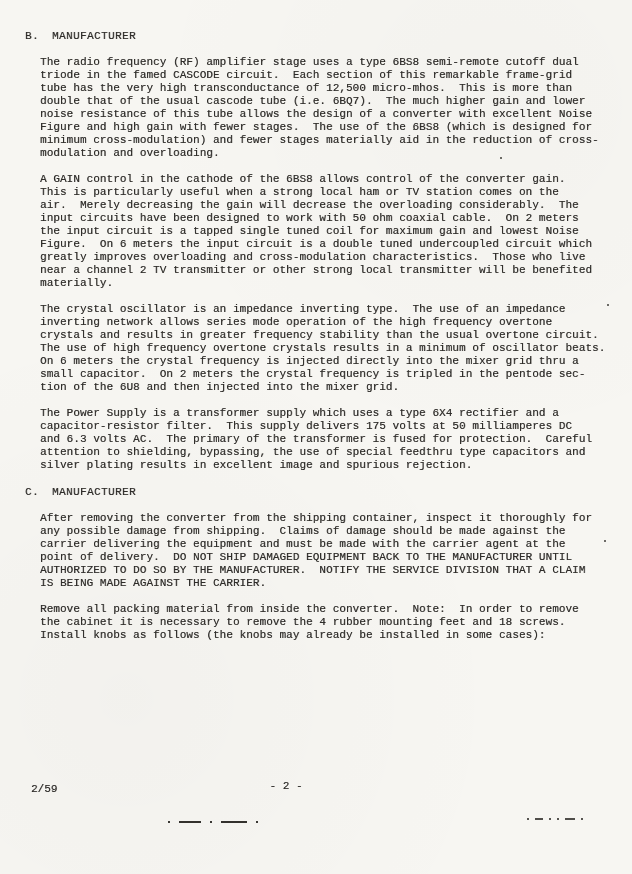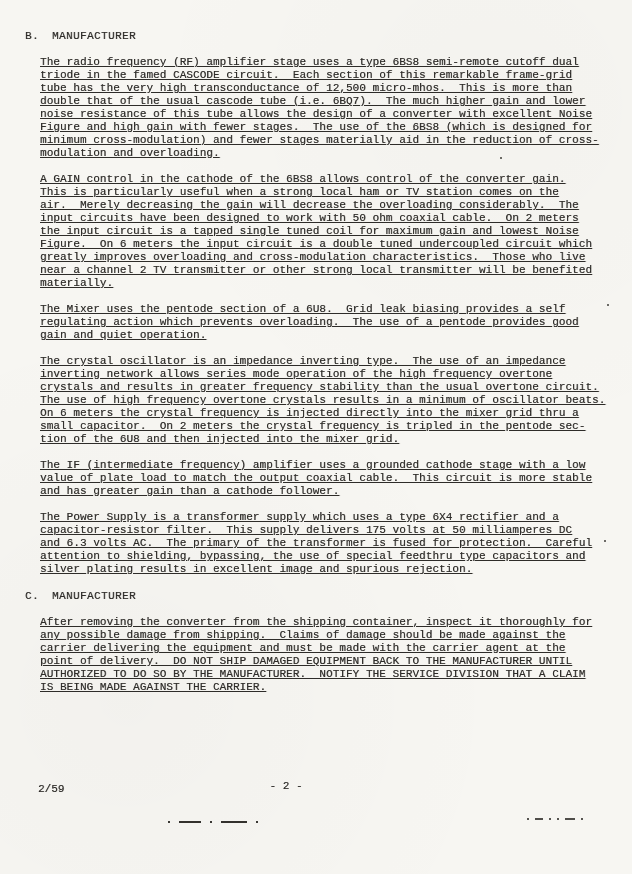--- a/index.html
+++ b/index.html
@@ -31,25 +31,24 @@
     margin: 0;
     letter-spacing: 0.4px;
   }
   .heading.second {
     margin-top: 14px;
   }
   .body-text {
     margin: 13px 0 0 15px;
     white-space: pre-wrap;
     letter-spacing: 0.05px;
-    text-decoration: underline;
   }
   .footer-left {
     position: absolute;
-    left: 38px;
+    left: 31px;
     top: 783px;
   }
   .footer-center {
     position: absolute;
     left: 0;
     top: 780px;
     width: 572px;
     text-align: center;
   }
   
@@ -102,49 +101,46 @@
 modulation and overloading.</p>
     <p class="body-text">A GAIN control in the cathode of the 6BS8 allows control of the converter gain.
 This is particularly useful when a strong local ham or TV station comes on the
 air.  Merely decreasing the gain will decrease the overloading considerably.  The
 input circuits have been designed to work with 50 ohm coaxial cable.  On 2 meters
 the input circuit is a tapped single tuned coil for maximum gain and lowest Noise
 Figure.  On 6 meters the input circuit is a double tuned undercoupled circuit which
 greatly improves overloading and cross-modulation characteristics.  Those who live
 near a channel 2 TV transmitter or other strong local transmitter will be benefited
 materially.</p>
-    <p class="body-text">The Mixer uses the pentode section of a 6U8.  Grid leak biasing provides a self
-regulating action which prevents overloading.  The use of a pentode provides good
-gain and quiet operation.</p>
     <p class="body-text">The crystal oscillator is an impedance inverting type.  The use of an impedance
 inverting network allows series mode operation of the high frequency overtone
 crystals and results in greater frequency stability than the usual overtone circuit.
 The use of high frequency overtone crystals results in a minimum of oscillator beats.
 On 6 meters the crystal frequency is injected directly into the mixer grid thru a
 small capacitor.  On 2 meters the crystal frequency is tripled in the pentode sec-
 tion of the 6U8 and then injected into the mixer grid.</p>
-    <p class="body-text">The IF (intermediate frequency) amplifier uses a grounded cathode stage with a low
-value of plate load to match the output coaxial cable.  This circuit is more stable
-and has greater gain than a cathode follower.</p>
     <p class="body-text">The Power Supply is a transformer supply which uses a type 6X4 rectifier and a
 capacitor-resistor filter.  This supply delivers 175 volts at 50 milliamperes DC
 and 6.3 volts AC.  The primary of the transformer is fused for protection.  Careful
 attention to shielding, bypassing, the use of special feedthru type capacitors and
 silver plating results in excellent image and spurious rejection.</p>
 
     <div class="heading second">
       <span>C.</span>
       <span>MANUFACTURER</span>
     </div>
     <p class="body-text">After removing the converter from the shipping container, inspect it thoroughly for
 any possible damage from shipping.  Claims of damage should be made against the
 carrier delivering the equipment and must be made with the carrier agent at the
 point of delivery.  DO NOT SHIP DAMAGED EQUIPMENT BACK TO THE MANUFACTURER UNTIL
 AUTHORIZED TO DO SO BY THE MANUFACTURER.  NOTIFY THE SERVICE DIVISION THAT A CLAIM
 IS BEING MADE AGAINST THE CARRIER.</p>
+    <p class="body-text">Remove all packing material from inside the converter.  Note:  In order to remove
+the cabinet it is necessary to remove the 4 rubber mounting feet and 18 screws.
+Install knobs as follows (the knobs may already be installed in some cases):</p>
 
   </div>
 
   <span class="footer-left">2/59</span>
   <span class="footer-center">- 2 -</span>
 
   <div class="artifact artifact-a">
     <span class="dot"></span>
       <span class="dash w22"></span>
       <span class="dot"></span>

